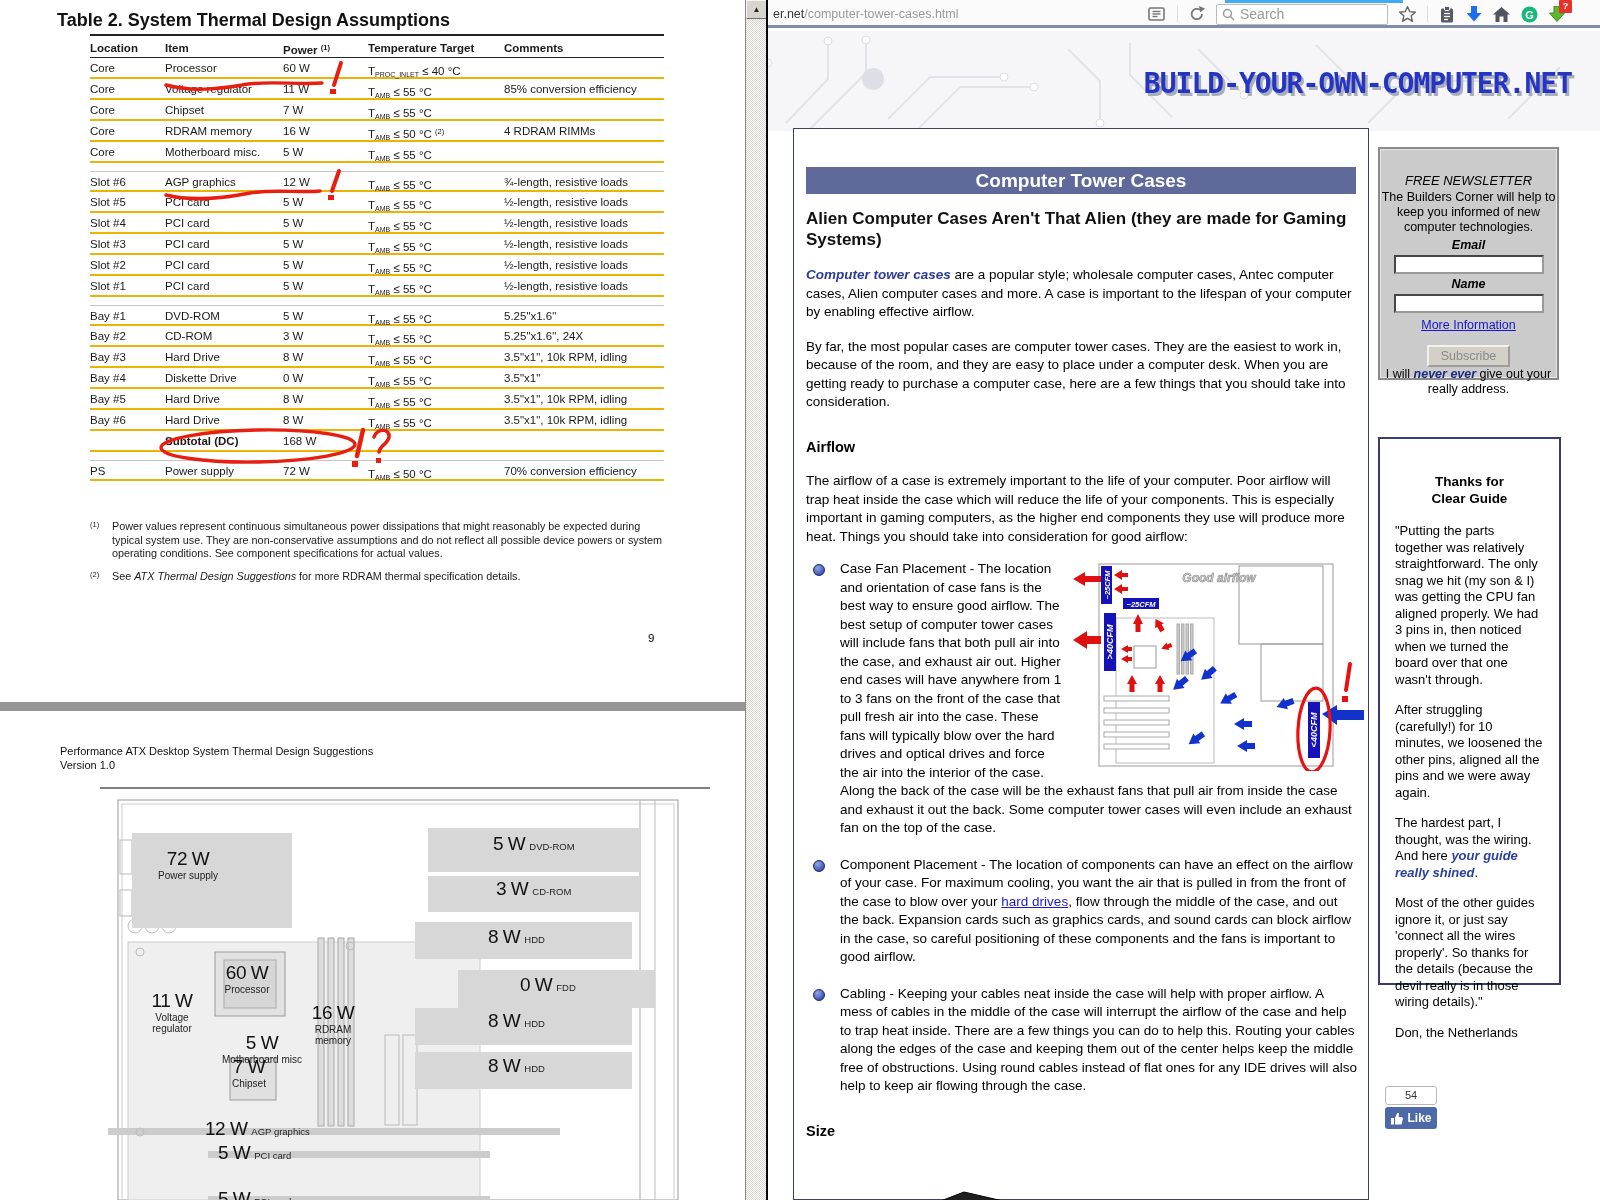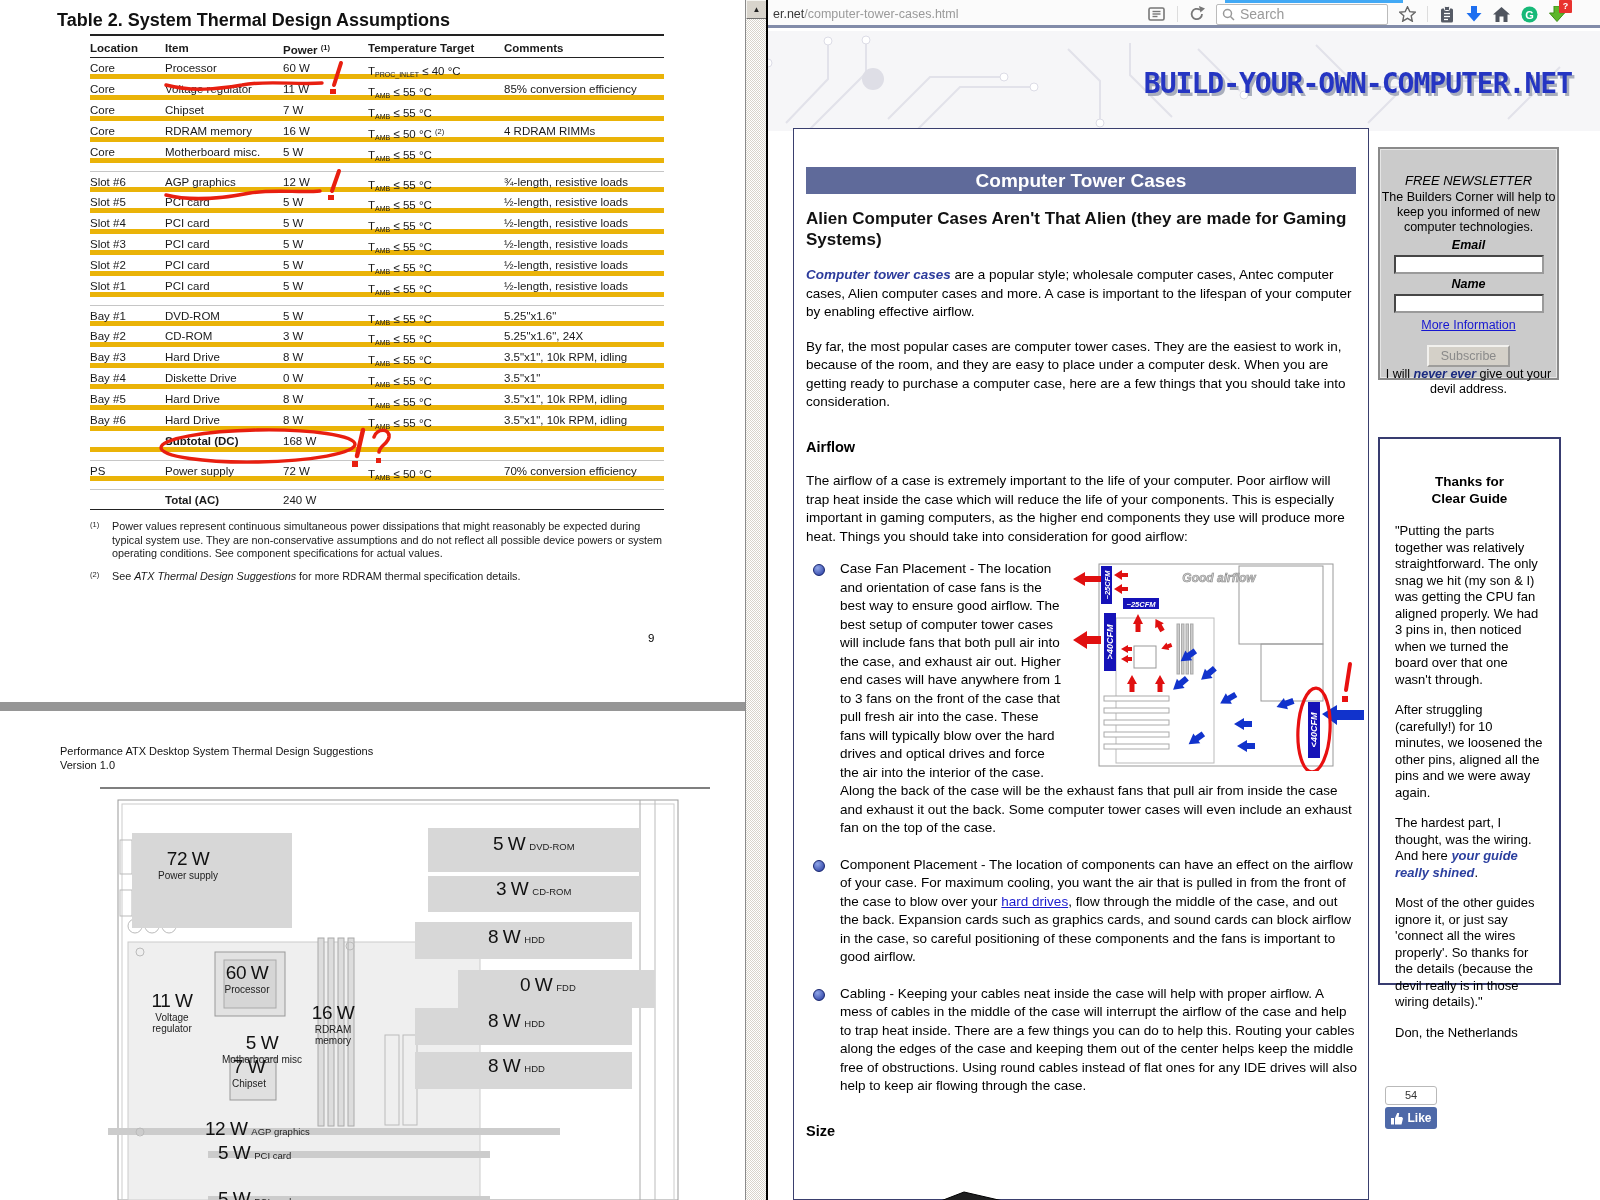--- a/index.html
+++ b/index.html
@@ -6,21 +6,21 @@
   html,body { width:1600px; height:1200px; overflow:hidden; background:#fff;
     font-family:"Liberation Sans", sans-serif; }
 
   
   #pdf-pane { position:absolute; left:0; top:0; width:745px; height:1200px; background:#fff; }
   #pdf-title { position:absolute; left:57px; top:10px; font-size:18px; font-weight:bold; color:#111; }
 
   #ttable { position:absolute; left:90px; top:34px; width:574px; font-size:11.5px; color:#1a1a1a; }
   .thead { display:flex; height:24px; line-height:24px; font-weight:bold;
     border-top:2px solid #222; border-bottom:1.5px solid #222; }
-  .trow { display:flex; height:21px; line-height:21px; border-bottom:5px solid #eab308; }
+  .trow { display:flex; height:21px; line-height:21px; border-bottom:2px solid #eab308; }
   .trow.gs { border-top:1px solid #c6c6c6; margin-top:8px; }
   .trow.b .c-item { font-weight:bold; }
   .trow.last { border-bottom:1.5px solid #222; }
   .c-loc { width:75px; } .c-item { width:118px; } .c-pow { width:85px; }
   .c-temp { width:136px; } .c-com { flex:1; }
   .c-temp sub { font-size:7px; vertical-align:-2px; letter-spacing:0; }
   .c-temp sup, .hsup { font-size:7.5px; vertical-align:4px; }
   #notes { position:absolute; left:90px; top:520px; width:575px; font-size:10.8px; color:#1a1a1a; line-height:13.5px; }
   #notes .nlabel { margin-bottom:4px; }
   .note { position:relative; padding-left:22px; margin-bottom:9px; }
@@ -283,27 +283,20 @@
       </div>
 
       <div class="trow gs">
         <span class="c-loc">PS</span>
         <span class="c-item">Power supply</span>
         <span class="c-pow">72 W</span>
         <span class="c-temp"><span>T</span><sub>AMB</sub><span> ≤ 50  °C</span><sup></sup></span>
         <span class="c-com">70% conversion efficiency</span>
       </div>
 
-      <div class="trow gs b last">
-        <span class="c-loc"></span>
-        <span class="c-item">Total (AC)</span>
-        <span class="c-pow">240 W</span>
-        <span class="c-temp"><span></span><sub></sub><span></span><sup></sup></span>
-        <span class="c-com"></span>
-      </div>
     </div>
 
   <div id="notes">
     <div class="note"><sup>(1)</sup><span>Power values represent continuous simultaneous power dissipations that might reasonably be expected during typical system use.  They are non-conservative assumptions and do not reflect all possible device powers or system operating conditions.  See component specifications for actual values.</span></div>
     <div class="note"><sup>(2)</sup><span>See </span><i>ATX Thermal Design Suggestions</i><span> for more RDRAM thermal specification details.</span></div>
   </div>
 
   <div id="page-num">9</div>
 
   <div id="page-divider"></div>
@@ -602,21 +595,21 @@
 
   <div id="newsletter">
     <div class="nl-title">FREE NEWSLETTER</div>
     <div>The Builders Corner will help to keep you informed of new computer technologies.</div>
     <div class="nl-label">Email</div>
     <input style="">
     <div class="nl-label">Name</div>
     <input style="">
     <div><a class="nl-link">More Information</a></div>
     <button id="subscribe-btn">Subscribe</button>
-    <div><span>I will </span><span class="nl-em">never ever</span><span> give out your devil address.</span></div>
+    <div><span>I will </span><span class="nl-em">never ever</span><span> give out your really address.</span></div>
   </div>
 
   <div id="testimonial">
     <div class="t-title">
       <div>Thanks for</div>
       <div>Clear Guide</div>
     </div>
     <p>"Putting the parts together was relatively straightforward. The only snag we hit (my son &amp; I) was getting the CPU fan aligned properly. We had 3 pins in, then noticed when we turned the board over that one wasn't through.</p>
     <p>After struggling (carefully!) for 10 minutes, we loosened the other pins, aligned all the pins and we were away again.</p>
     <p><span>The hardest part, I thought, was the wiring. And here </span><span class="t-em">your guide really shined</span><span>.</span></p>

